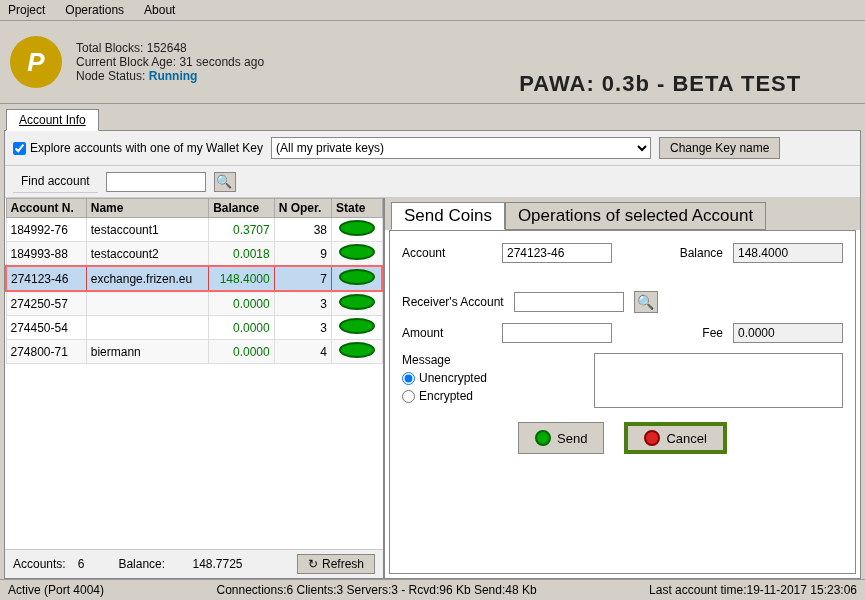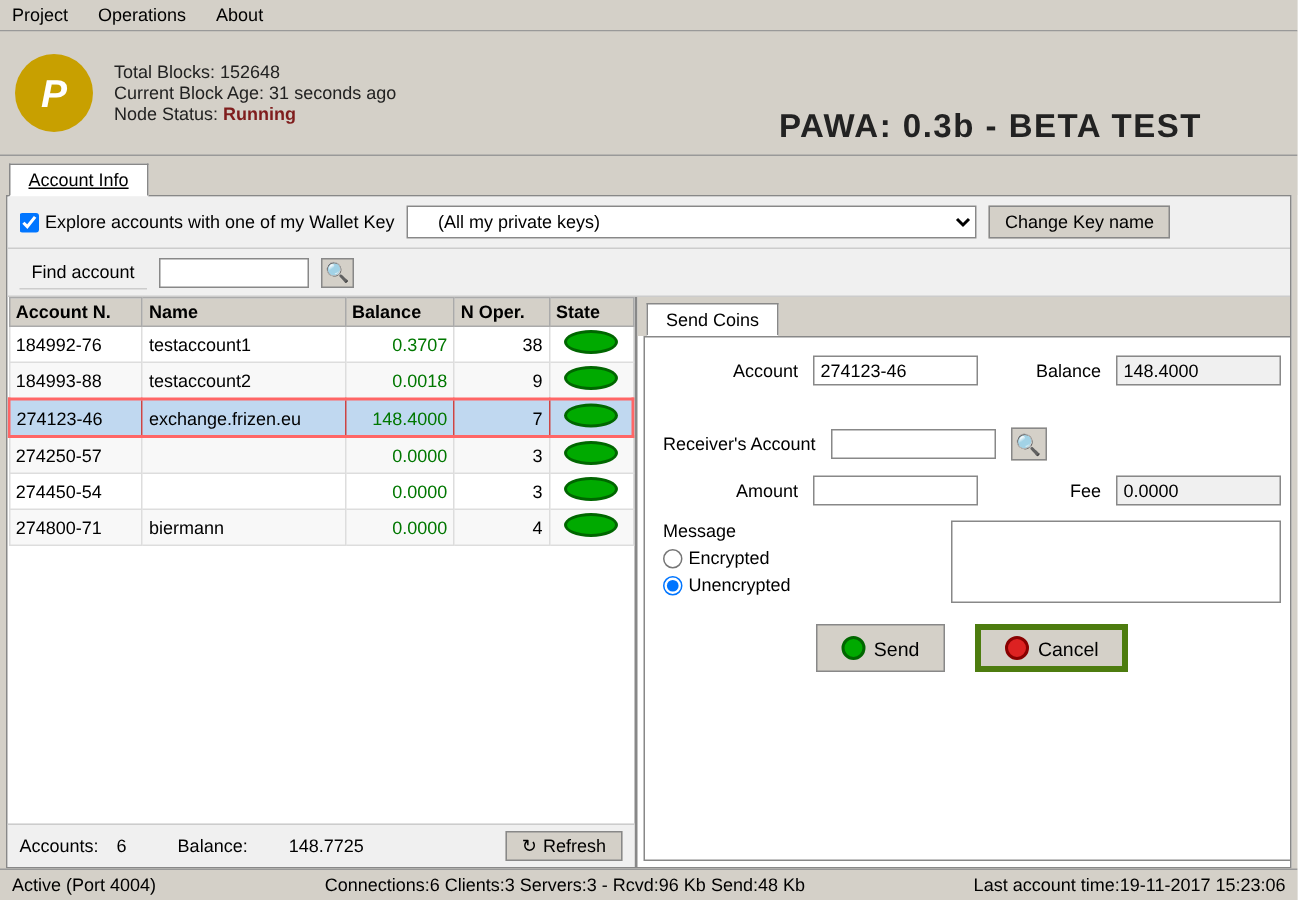--- a/index.html
+++ b/index.html
@@ -48,21 +48,21 @@
       flex-shrink: 0;
     }
     .logo-circle span {
       font-size: 26px;
       font-weight: bold;
       color: white;
       font-style: italic;
     }
     .header-info { flex: 1; }
     .header-info .line { font-size: 12px; color: #222; }
-    .status-running { color: #7f1d1d; font-weight: bold; }
+    .status-running { color: #0369a1; font-weight: bold; }
     .header-title {
       flex: 1;
       text-align: center;
       font-size: 22px;
       font-weight: bold;
       color: #222;
       letter-spacing: 1px;
       margin-top: 44px;
     }
 
@@ -112,21 +112,21 @@
     .checkbox-wrapper {
       display: flex;
       align-items: center;
       gap: 4px;
     }
     .wallet-row input[type="checkbox"] { cursor: pointer; }
     .wallet-label { font-size: 12px; }
     .wallet-dropdown {
       flex: 1;
       max-width: 380px;
-      padding: 2px 16px;
+      padding: 2px 0;
       font-size: 12px;
       border: 1px solid #888;
       background: white;
     }
     .change-key-btn {
       padding: 3px 10px;
       font-size: 12px;
       background: #d4d0c8;
       border: 1px solid #888;
       cursor: pointer;
@@ -162,21 +162,21 @@
 
     
     .split-panel {
       display: flex;
       flex: 1;
       overflow: hidden;
     }
 
     
     .left-panel {
-      width: 420px;
+      width: 380px;
       flex-shrink: 0;
       display: flex;
       flex-direction: column;
       border-right: 2px solid #888;
     }
 
     .accounts-table {
       width: 100%;
       border-collapse: collapse;
       font-size: 12px;
@@ -215,21 +215,21 @@
 
     
     .panel-tabs {
       display: flex;
       padding: 4px 6px 0 6px;
       background: #d4d0c8;
       gap: 0;
     }
     .panel-tab {
       padding: 3px 12px;
-      font-size: 12px;
+      font-size: 17px;
       cursor: pointer;
       border: 1px solid #888;
       background: #d4d0c8;
     }
     .panel-tab.active {
       background: #ffffff;
       border-bottom-color: #ffffff;
       z-index: 1;
     }
 
@@ -246,21 +246,20 @@
 
     
     .form-row {
       display: flex;
       align-items: center;
       gap: 10px;
     }
     .form-label {
       font-size: 12px;
       min-width: 90px;
-      text-align: right;
     }
     .form-input {
       padding: 2px 4px;
       font-size: 12px;
       border: 1px solid #888;
       width: 110px;
     }
     .balance-label { font-size: 12px; min-width: 50px; text-align: right; }
     .balance-value {
       padding: 2px 4px;
@@ -501,20 +500,21 @@
         <button class="refresh-btn">
           <span>↻</span>
           <span>Refresh</span>
         </button>
       </div>
     </div>
 
     <div class="right-panel">
       <div class="panel-tabs">
         <div class="panel-tab active">Send Coins</div>
+        <div class="panel-tab">Operations of selected Account</div>
       </div>
       <div class="panel-content">
 
         <div class="form-row">
           <span class="form-label">Account</span>
           <input type="text" class="form-input" id="acc-input" value="274123-46" style="">
           <span style="flex:1"></span>
           <span class="balance-label">Balance</span>
           <input type="text" class="balance-value" id="bal-input" value="148.4000" style="">
         </div>
@@ -532,26 +532,26 @@
           <input type="text" class="form-input" style="">
           <span style="flex:1"></span>
           <span class="balance-label">Fee</span>
           <input type="text" class="balance-value" id="fee-input" value="0.0000" style="">
         </div>
 
         <div class="message-section">
           <div style="display:flex; flex-direction:column; gap:4px; min-width:180px;">
             <span class="form-label" style="text-align:left">Message</span>
             <div class="radio-row">
+              <input type="radio" name="encrypt" checked="" style="">
+              <span>Unencrypted</span>
+            </div>
+            <div class="radio-row">
               <input type="radio" name="encrypt" style="">
               <span>Encrypted</span>
-            </div>
-            <div class="radio-row">
-              <input type="radio" name="encrypt" checked="" style="">
-              <span>Unencrypted</span>
             </div>
           </div>
           <textarea class="message-textarea" style=""></textarea>
         </div>
 
         <div class="action-row">
           <button class="send-btn">
             <span class="btn-icon-green"></span>
             <span>Send</span>
           </button>

